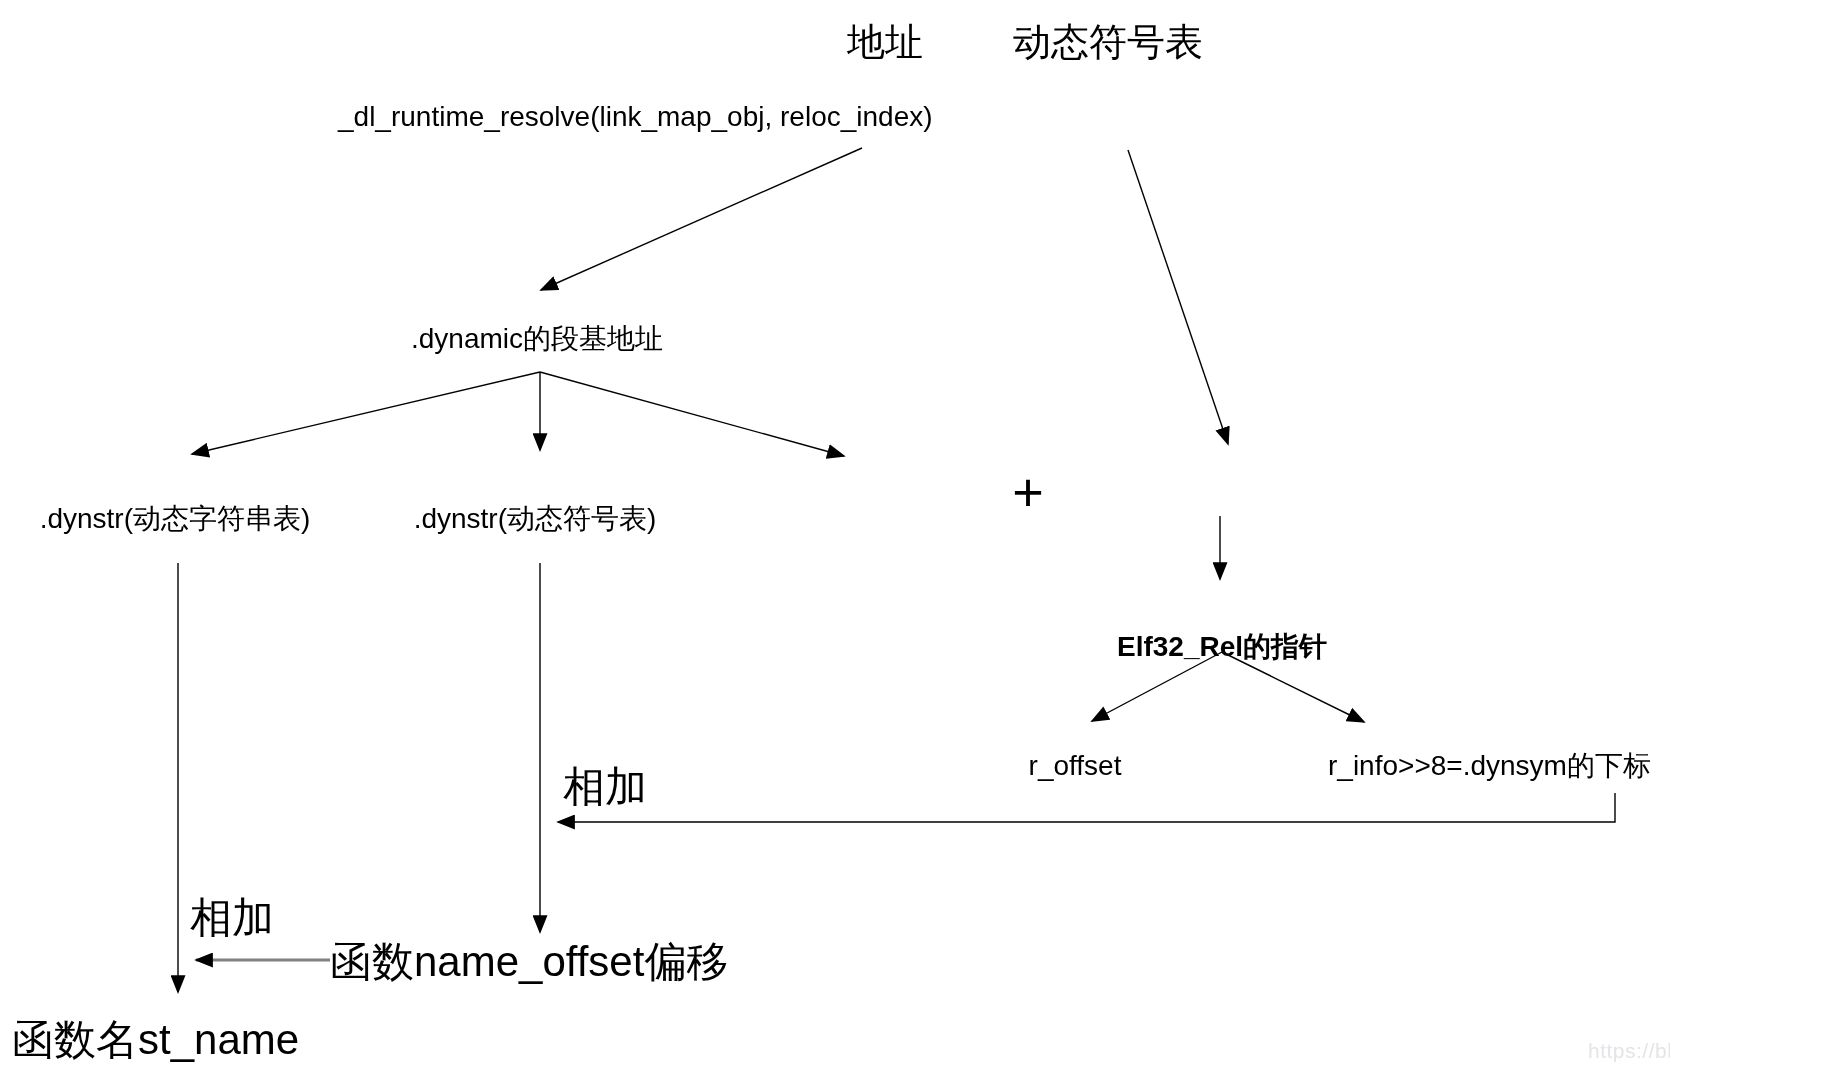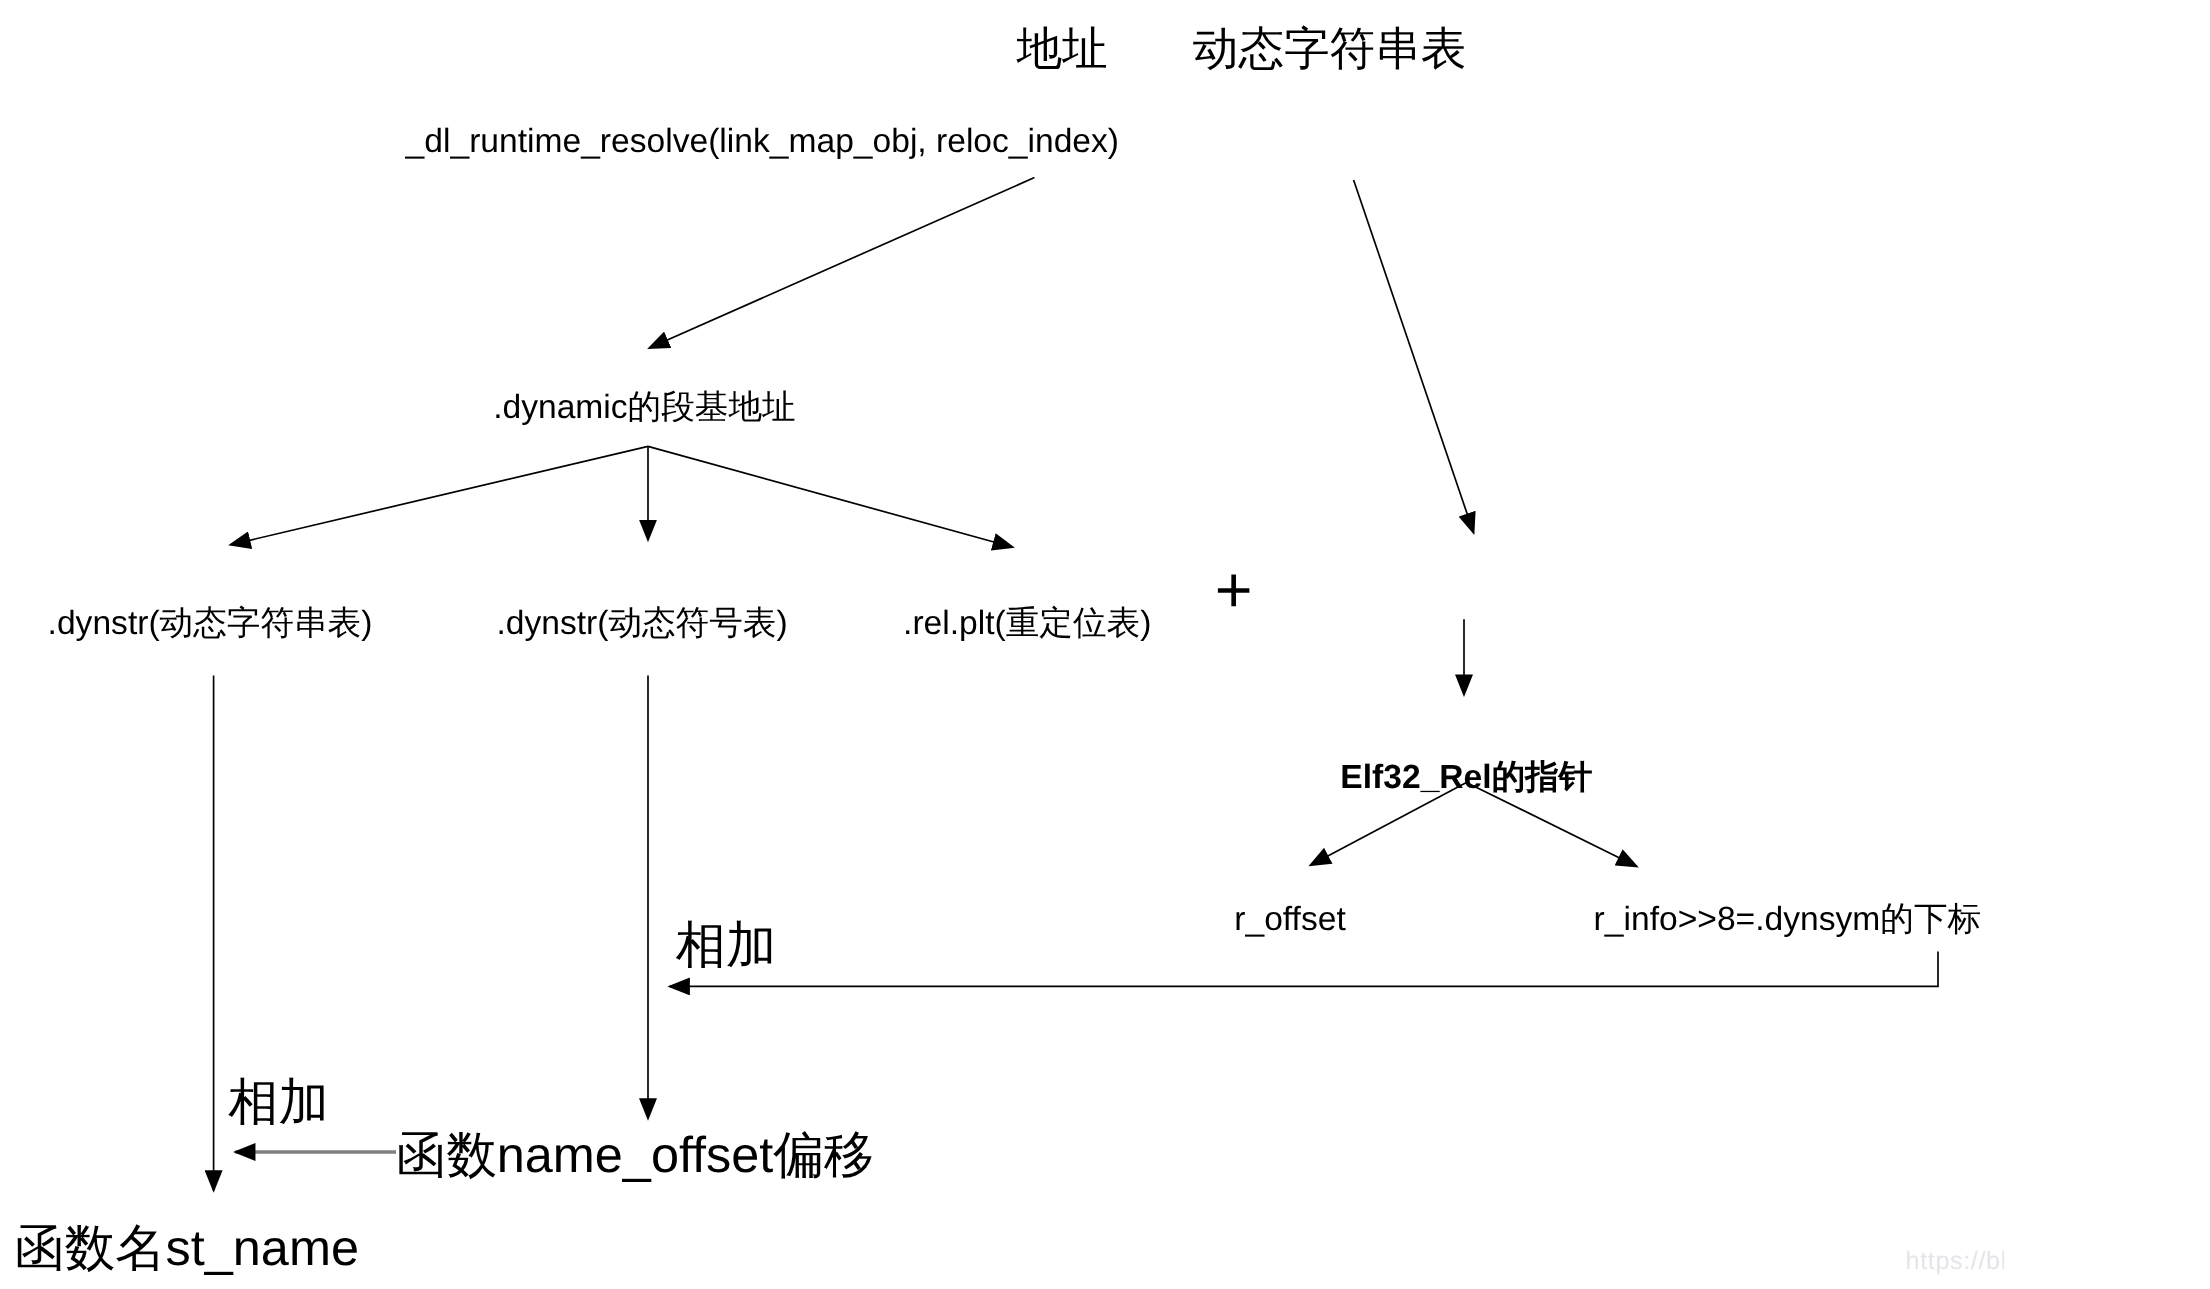--- a/index.html
+++ b/index.html
@@ -80,40 +80,36 @@
     <path class="conn" d="M1615 793 L1615 822 L558 822" marker-end="url(#arw)"></path>
 
     <path class="conn" d="M540 563 L540 932" marker-end="url(#arw)"></path>
 
     <path class="conn" d="M178 563 L178 992" marker-end="url(#arw)"></path>
 
     <path class="conn-gray" d="M330 960 L196 960" marker-end="url(#arw)"></path>
   </svg>
 
   <div class="lbl center f38" style="left:885px; top:42px;">地址</div>
-  <div class="lbl center f38" style="left:1108px; top:42px;">动态字符串表</div>
+  <div class="lbl center f38" style="left:1108px; top:42px;">动态符号表</div>
 
   <div class="lbl leftanch f40" style="left:338px; top:117px;">_dl_runtime_resolve(link_map_obj, reloc_index)</div>
 
   <div class="lbl center f40" style="left:537px; top:339px;">.dynamic的段基地址</div>
 
   <div class="lbl center f40 node2" style="left:175px; top:519px;">
     <span>.dynstr</span>
     <span>(动态字符串表)</span>
   </div>
 
   <div class="lbl center f40 node2" style="left:535px; top:519px;">
     <span>.dynstr</span>
     <span>(动态符号表)</span>
   </div>
 
-  <div class="lbl center f40 node2" style="left:856px; top:519px;">
-    <span>.rel.plt</span>
-    <span>(重定位表)</span>
-  </div>
 
   <div class="lbl center plus" style="left:1028px; top:492px;">+</div>
 
 
   <div class="lbl center f40" style="left:1222px; top:647px;font-weight:bold;">Elf32_Rel的指针</div>
 
   <div class="lbl center f40" style="left:1075px; top:766px;">r_offset</div>
   <div class="lbl leftanch f40" style="left:1328px; top:766px;text-align:right;">r_info&gt;&gt;8=.dynsym的下标</div>
 
   <div class="lbl center f42" style="left:605px; top:787px;">相加</div>

